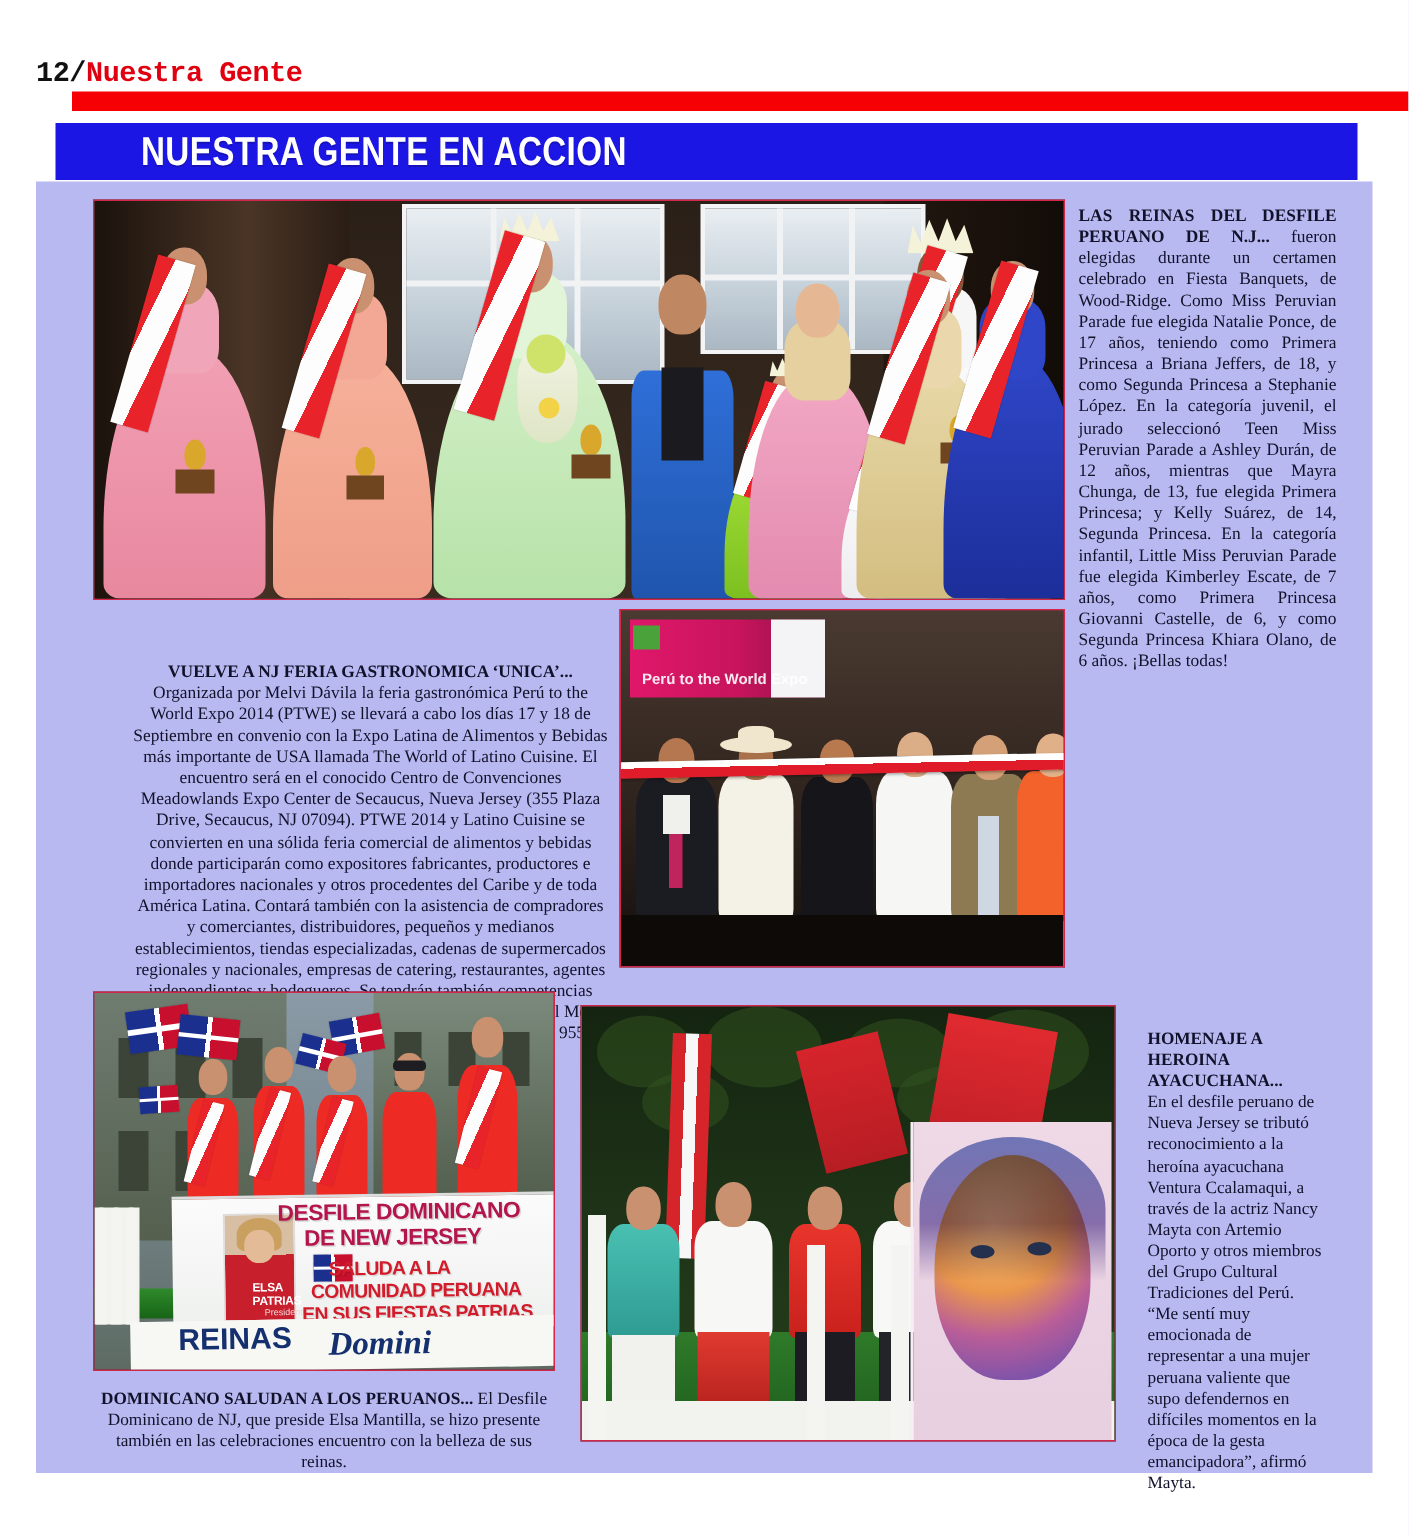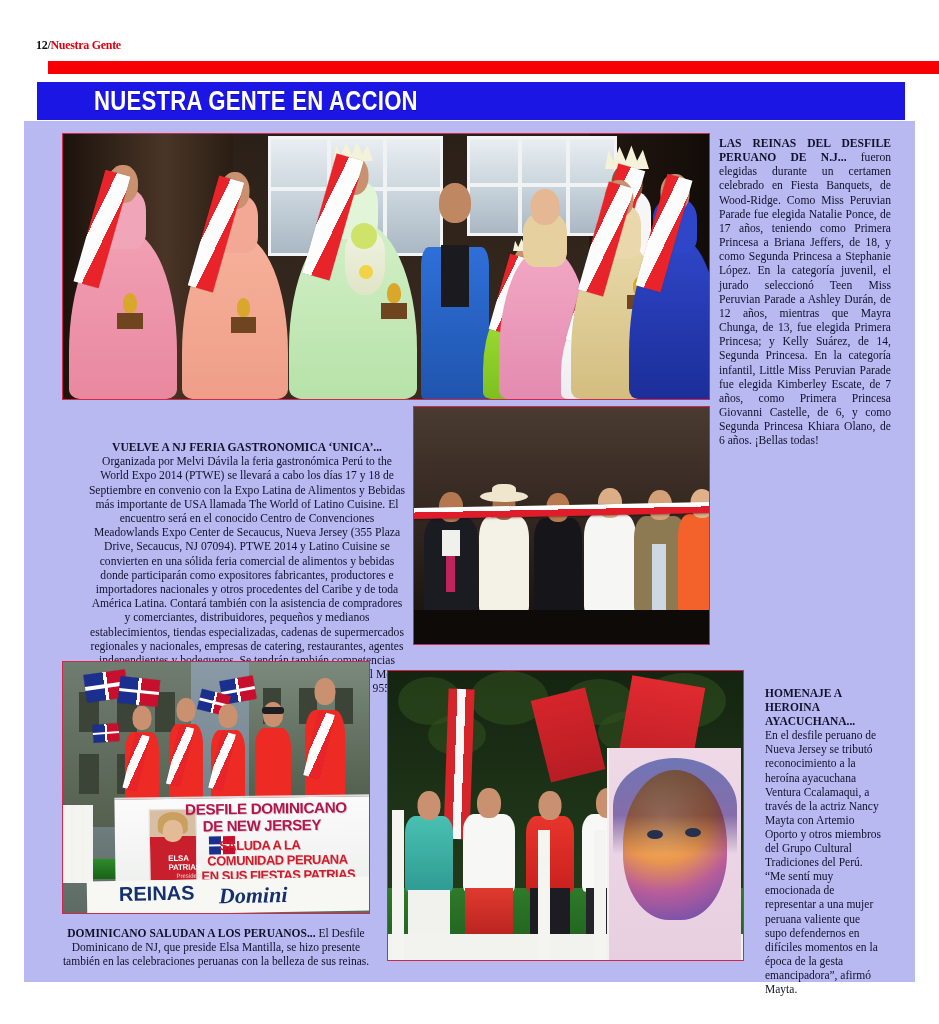--- a/index.html
+++ b/index.html
@@ -11,25 +11,25 @@
     width: 939px;
     height: 1024px;
     position: relative;
     font-family: "Liberation Serif", "DejaVu Serif", serif;
     overflow: hidden;
   }
 
   
   #folio {
     position: absolute;
-    left: 36px;
+    left: 24px;
     top: 38px;
-    font-family: Liberation Serif, serif;
+    font-family: Liberation Mono, monospace;
     font-weight: bold;
-    font-size: 12px;
+    font-size: 19px;
     letter-spacing: -0.3px;
     white-space: nowrap;
   }
   #folio .folio-num { color: #111111; }
   #folio .folio-sep { color: #111111; }
   #folio .folio-name { color: #e00010; }
 
   
   #red-rule {
     position: absolute;
@@ -478,20 +478,26 @@
   </div>
 </div>
 
 <div class="txtblk" id="art1">
   <span class="lead">LAS REINAS DEL DESFILE PERUANO DE N.J...</span><span> fueron elegidas durante un certamen celebrado en Fiesta Banquets, de Wood-Ridge. Como Miss Peruvian Parade fue elegida Natalie Ponce, de 17 años, teniendo como Primera Princesa a Briana Jeffers, de 18, y como Segunda Princesa a Stephanie López. En la categoría juvenil, el jurado seleccionó Teen Miss Peruvian Parade a Ashley Durán, de 12 años, mientras que Mayra Chunga, de 13, fue elegida Primera Princesa; y Kelly Suárez, de 14, Segunda Princesa. En la categoría infantil, Little Miss Peruvian Parade fue elegida Kimberley Escate, de 7 años, como Primera Princesa Giovanni Castelle, de 6, y como Segunda Princesa Khiara Olano, de 6 años. ¡Bellas todas!</span>
 </div>
 
 <div class="photo" id="photo2">
   <div class="scene">
     <div id="p2-bg"></div>
+    <div id="p2-backdrop">
+      <div class="bd-green"></div>
+      <div class="bd-dot"></div>
+      <div class="bd-wht"></div>
+      <div class="bd-text">Perú to the World Expo</div>
+    </div>
 
     <div class="p2-person" style="left:8px;width:58px;height:124px;">
       <div class="p2-body" style="bottom:0;width:54px;height:96px;background:#1b1b22;"></div>
       <div style="position:absolute;left:24px;bottom:22px;width:9px;height:56px;background:#c0245c;"></div>
       <div style="position:absolute;left:20px;bottom:58px;width:18px;height:26px;background:#f0f0ec;"></div>
       <div class="head" style="bottom:92px;width:24px;height:30px;background:#b5774f;"></div>
       <div class="hair" style="bottom:110px;width:28px;height:18px;background:#221a14;z-index:-1;"></div>
       <div class="p2-legs" style="width:40px;height:30px;"></div>
     </div>
 
@@ -619,21 +625,21 @@
     </div>
 
     <div id="p3-reinas">
       <div class="rn-a">REINAS</div>
       <div class="rn-b">Domini</div>
     </div>
   </div>
 </div>
 
 <div class="txtblk" id="cap-dom">
-  <span class="lead">DOMINICANO SALUDAN A LOS PERUANOS...</span><span>  El Desfile Dominicano de NJ, que preside Elsa Mantilla, se hizo presente también en las celebraciones peruanas con la belleza de sus reinas.</span>
+  <span class="lead">DOMINICANO SALUDAN A LOS PERUANOS...</span><span>  El Desfile Dominicano de NJ, que preside Elsa Mantilla, se hizo presente también en las celebraciones encuentro con la belleza de sus reinas.</span>
 </div>
 
 <div class="photo" id="photo4">
   <div class="scene">
     <div id="p4-trees">
       <div class="p4-leaf" style="left:10px;top:6px;width:64px;height:48px;"></div>
       <div class="p4-leaf" style="left:82px;top:0px;width:78px;height:54px;"></div>
       <div class="p4-leaf" style="left:176px;top:8px;width:70px;height:46px;"></div>
       <div class="p4-leaf" style="left:254px;top:2px;width:84px;height:56px;"></div>
       <div class="p4-leaf" style="left:40px;top:44px;width:58px;height:40px;"></div>

